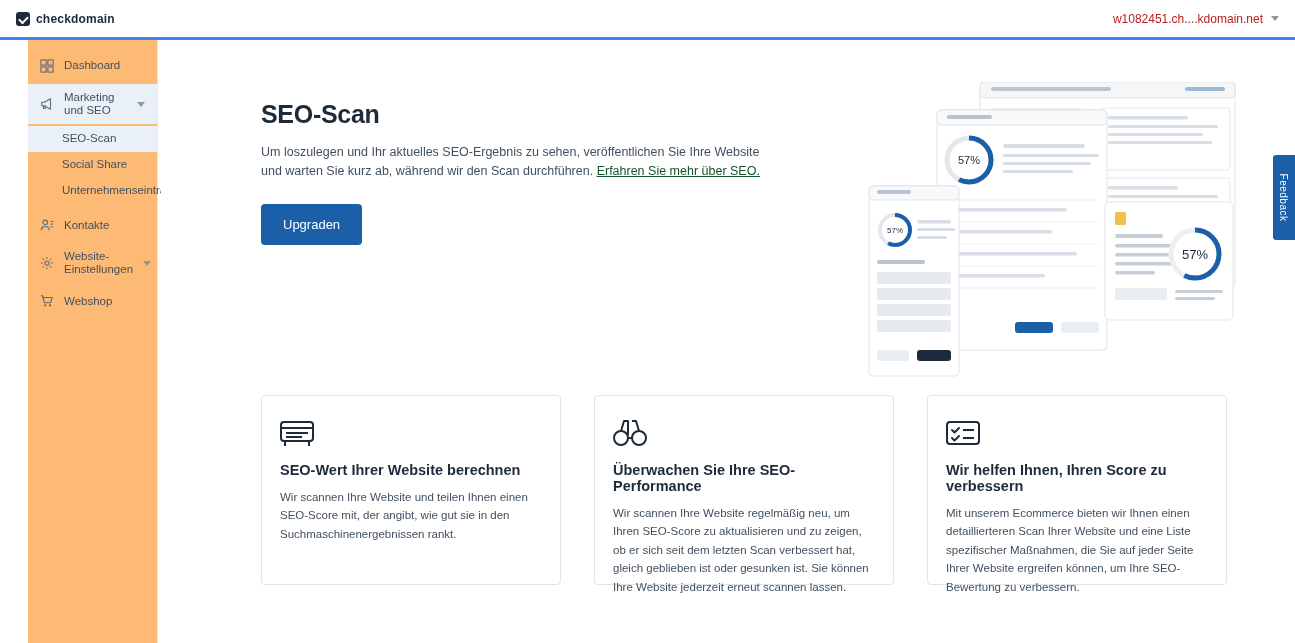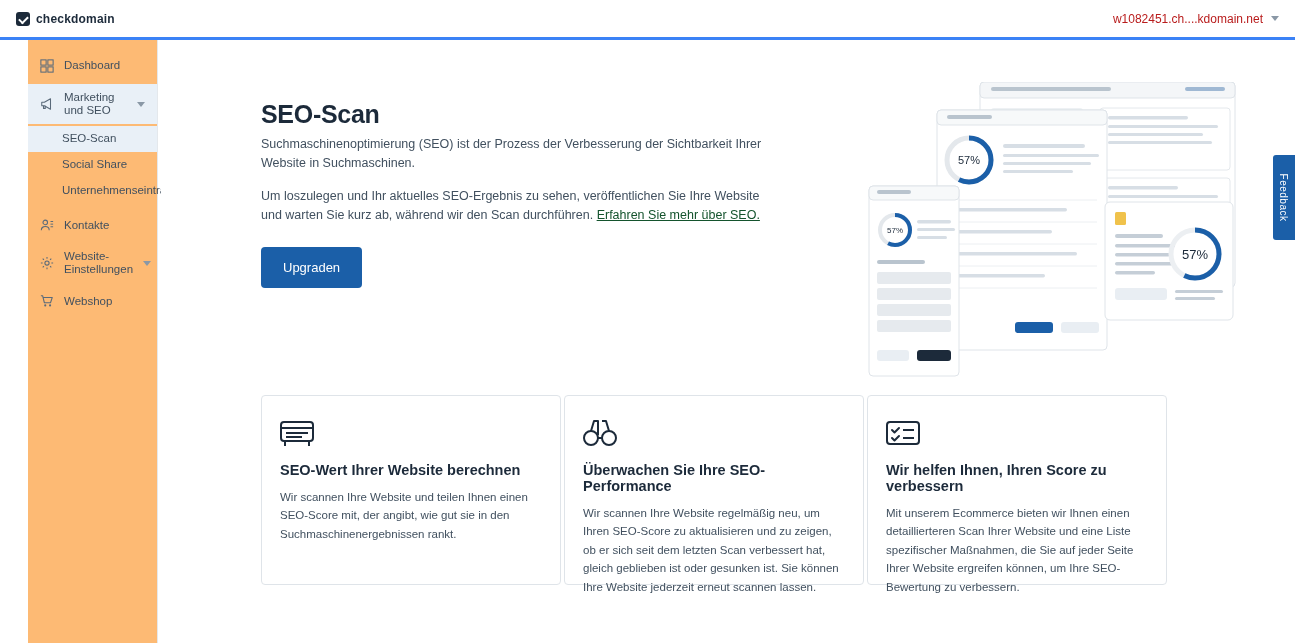--- a/index.html
+++ b/index.html
@@ -90,21 +90,21 @@
     font-size: 13px; font-family: inherit;
     padding: 13px 22px; cursor: pointer;
   }
 
   
   .illus { position: absolute; right: 10px; top: 42px; width: 420px; height: 300px; }
 
   
   .cards {
     position: absolute; top: 355px; left: 100px;
-    display: flex; gap: 3px;
+    display: flex; gap: 33px;
   }
   .card {
     width: 300px; height: 190px;
     border: 1px solid #dfe4e9; border-radius: 4px;
     background: #fff; padding: 18px 18px 0 18px;
   }
   .card h3 {
     margin: 14px 0 0 0; font-size: 14.5px; font-weight: bold; color: #1c2a3a;
   }
   .card p {
@@ -195,21 +195,20 @@
       <circle cx="11.5" cy="13" r="1.2" fill="#5a6a7a"></circle>
     </svg>
     <span class="lbl">Webshop</span>
   </div>
 </div>
 
 <div class="main">
 
   <div class="hero">
     <h1>SEO-Scan</h1>
-    <p class="sub">Suchmaschinenoptimierung (SEO) ist der Prozess der Verbesserung der Sichtbarkeit Ihrer Website in Suchmaschinen.</p>
     <p class="sub2">
       <span>Um loszulegen und Ihr aktuelles SEO-Ergebnis zu sehen, veröffentlichen Sie Ihre Website und warten Sie kurz ab, während wir den Scan durchführen.</span>
       <a href="#">Erfahren Sie mehr über SEO.</a>
     </p>
     <button class="btn-upgrade">Upgraden</button>
 
     
     <div class="illus">
       <svg width="420" height="300" viewBox="0 0 420 300">
 

